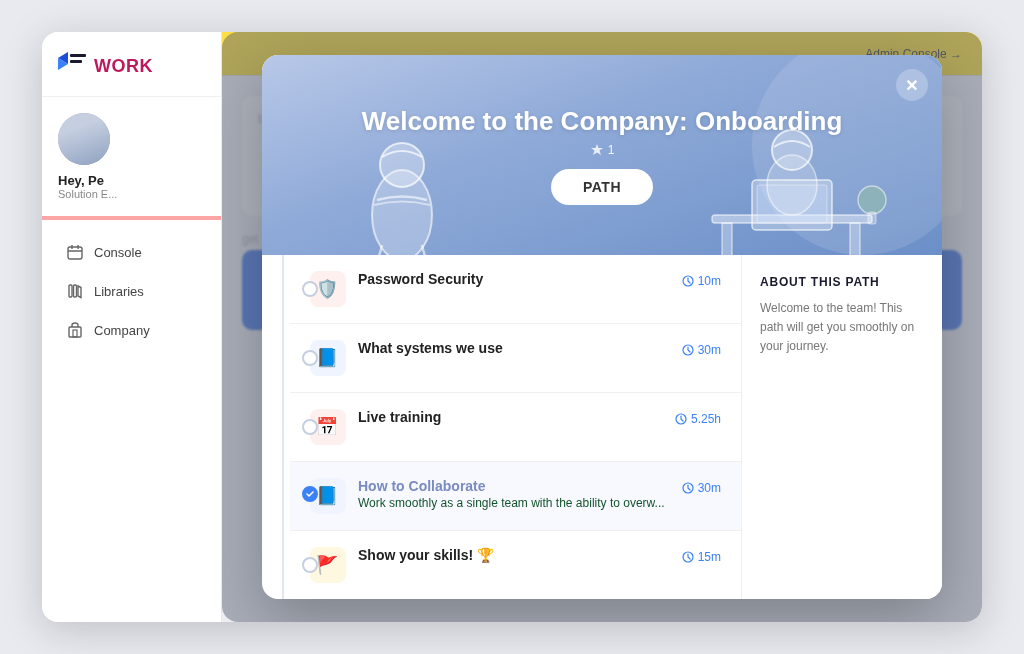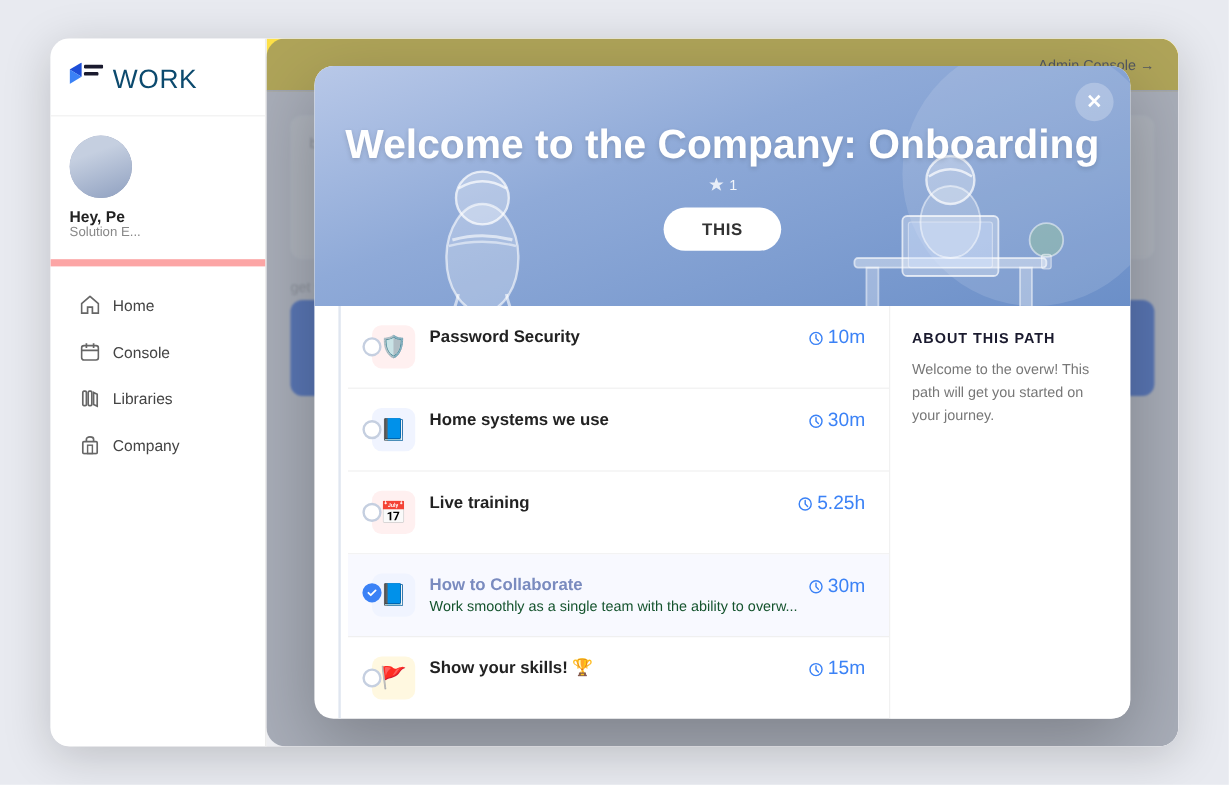--- a/index.html
+++ b/index.html
@@ -41,28 +41,28 @@
       align-items: center;
       gap: 8px;
       padding: 20px 16px 16px;
       border-bottom: 1px solid #f0f0f0;
     }
     .logo-icon {
       width: 28px;
       height: 28px;
     }
     .logo-text {
-      font-size: 22px;
-      font-weight: 400;
-      color: #0c4a6e;
+      font-size: 18px;
+      font-weight: 700;
+      color: #be185d;
       letter-spacing: 0.5px;
     }
     .user-section {
       padding: 16px;
-      border-bottom: 6px solid #fca5a5;
+      border-bottom: 4px solid #fca5a5;
     }
     .user-avatar-circle {
       width: 52px;
       height: 52px;
       border-radius: 50%;
       background: linear-gradient(135deg, #b0b8d0, #8090b0);
       margin-bottom: 8px;
       display: flex;
       align-items: center;
       justify-content: center;
@@ -194,21 +194,21 @@
       position: absolute;
       top: -20px; right: -30px;
       width: 220px;
       height: 220px;
       border-radius: 50%;
       background: rgba(255,255,255,0.12);
     }
     .modal-title {
       position: relative;
       z-index: 2;
-      font-size: 34px;
+      font-size: 26px;
       font-weight: 800;
       color: #fff;
       text-align: center;
       text-shadow: 0 1px 4px rgba(0,0,0,0.15);
       margin-bottom: 6px;
       padding: 0 20px;
     }
     .modal-tag {
       position: relative;
       z-index: 2;
@@ -298,21 +298,21 @@
     }
     .course-name.muted { color: #7a8bbf; }
     .course-desc {
       font-size: 12px;
       color: #14532d;
     }
     .course-meta {
       display: flex;
       align-items: center;
       gap: 4px;
-      font-size: 16px;
+      font-size: 12px;
       color: #3b82f6;
       white-space: nowrap;
       margin-top: 2px;
     }
     .course-item-row {
       display: flex;
       align-items: center;
       width: 100%;
     }
 
@@ -355,28 +355,20 @@
 
     <div class="user-section">
       <div class="user-avatar-circle">
         <div class="user-avatar-inner"></div>
       </div>
       <div class="user-name">Hey, Pe</div>
       <div class="user-role">Solution E...</div>
     </div>
 
     <nav class="nav-items">
-      <div class="nav-item">
-        <span class="nav-icon">
-          <svg width="16" height="16" viewBox="0 0 16 16" fill="none">
-            <path d="M1 7L8 1L15 7V15H10V10H6V15H1V7Z" stroke="#666" stroke-width="1.4" fill="none"></path>
-          </svg>
-        </span>
-        <span>Home</span>
-      </div>
       <div class="nav-item">
         <span class="nav-icon">
           <svg width="16" height="16" viewBox="0 0 16 16" fill="none">
             <rect x="1" y="3" width="14" height="12" rx="2" stroke="#666" stroke-width="1.4" fill="none"></rect>
             <line x1="1" y1="7" x2="15" y2="7" stroke="#666" stroke-width="1.4"></line>
             <line x1="5" y1="1" x2="5" y2="5" stroke="#666" stroke-width="1.4"></line>
             <line x1="11" y1="1" x2="11" y2="5" stroke="#666" stroke-width="1.4"></line>
           </svg>
         </span>
         <span>Console</span>
@@ -461,21 +453,21 @@
             </g>
           </svg>
 
           <div class="modal-title">Welcome to the Company: Onboarding</div>
           <div class="modal-tag">
             <svg width="14" height="14" viewBox="0 0 14 14" fill="rgba(255,255,255,0.8)">
                 <path d="M7 1L8.5 5H13L9.5 7.5L11 12L7 9.5L3 12L4.5 7.5L1 5H5.5L7 1Z"></path>
               </svg>
             <span>1</span>
           </div>
-          <button class="modal-start-btn">THIS</button>
+          <button class="modal-start-btn">PATH</button>
         </div>
 
         <div class="modal-body">
 
           <div class="course-list">
 
             <div style="position:relative; padding-left: 28px;">
 
               <div style="position:absolute;left:20px;top:0;bottom:0;width:2px;background:#e0e6f0;z-index:0;"></div>
 
@@ -495,21 +487,21 @@
                     </span>
                   </div>
                 </div>
               </div>
 
               <div class="course-item">
                 <div style="position:absolute;left:12px;top:50%;transform:translateY(-50%);width:16px;height:16px;border-radius:50%;background:#fff;border:2px solid #c5cfe0;z-index:2;"></div>
                 <div class="course-icon" style="background:#f0f4ff;">📘</div>
                 <div class="course-info">
                   <div class="course-item-row">
-                    <span class="course-name">Home systems we use</span>
+                    <span class="course-name">What systems we use</span>
                     <span style="flex:1"></span>
                     <span class="course-meta">
                       <svg width="12" height="12" viewBox="0 0 12 12" fill="none">
                           <circle cx="6" cy="6" r="5" stroke="#3b82f6" stroke-width="1.2"></circle>
                           <path d="M6 3V6L8 8" stroke="#3b82f6" stroke-width="1.2" stroke-linecap="round"></path>
                         </svg>
                       <span>30m</span>
                     </span>
                   </div>
                 </div>
@@ -572,20 +564,20 @@
                     </span>
                   </div>
                 </div>
               </div>
 
             </div>
           </div>
 
           <div class="info-panel">
             <div class="info-panel-title">ABOUT THIS PATH</div>
-            <p class="info-panel-text">Welcome to the overw! This path will get you started on your journey.</p>
+            <p class="info-panel-text">Welcome to the team! This path will get you smoothly on your journey.</p>
           </div>
 
         </div>
       </div>
     </div>
   </div>
 </div>
 
 </body></html>

